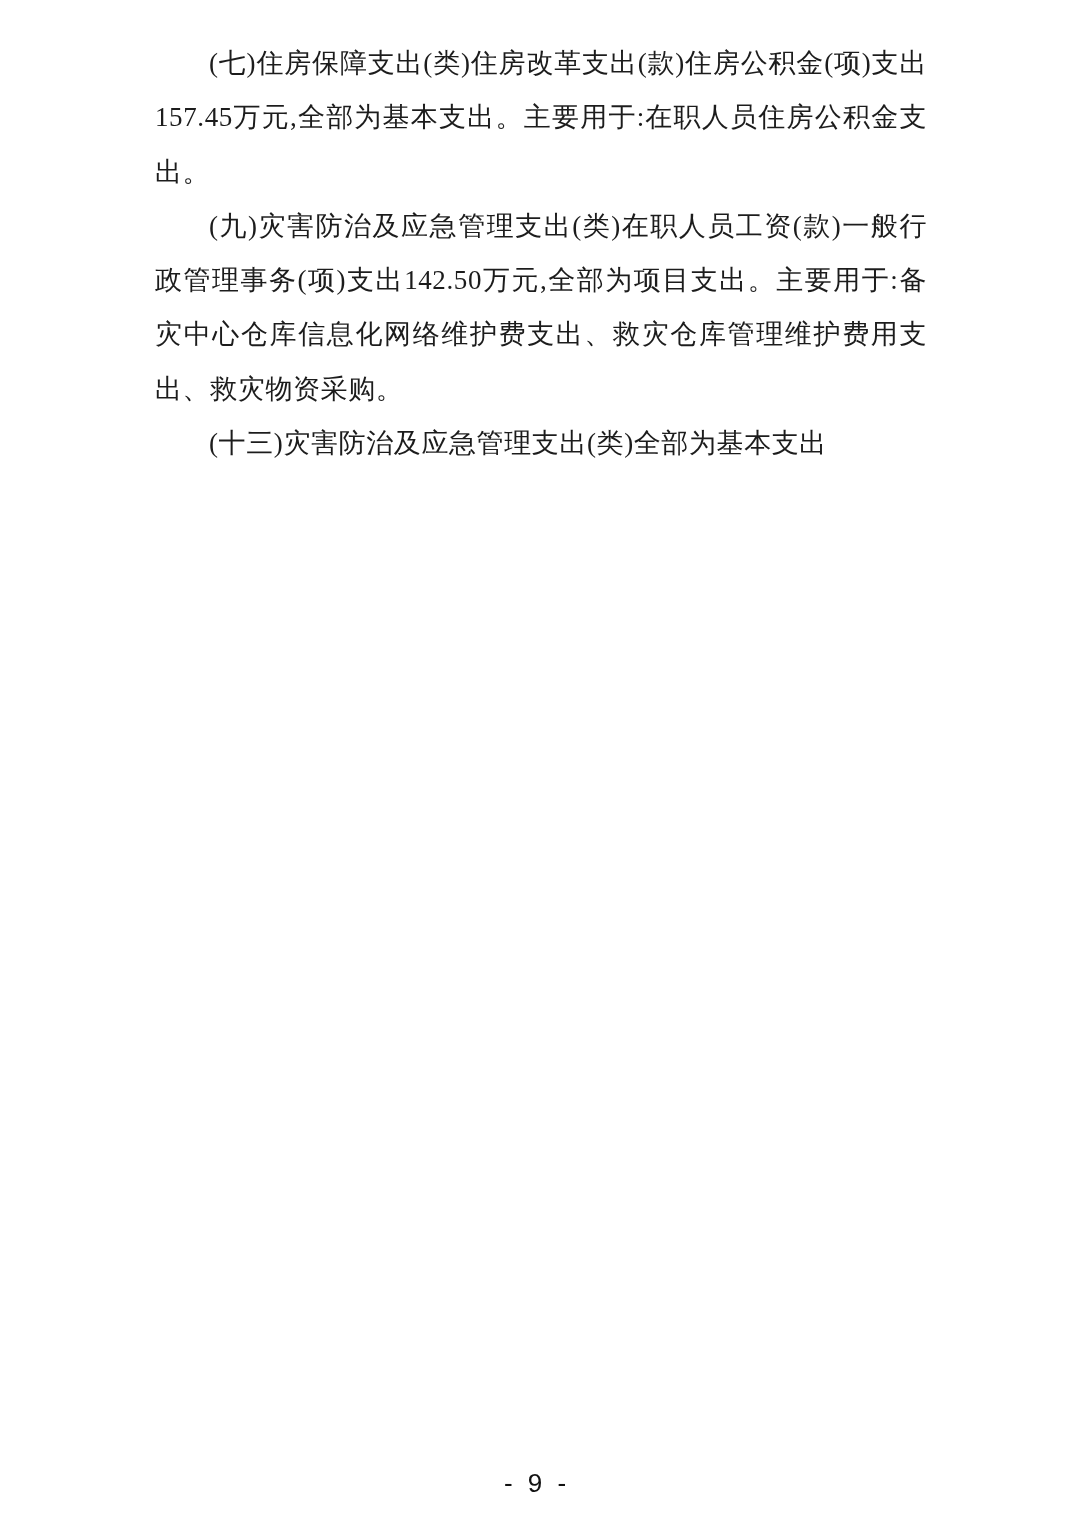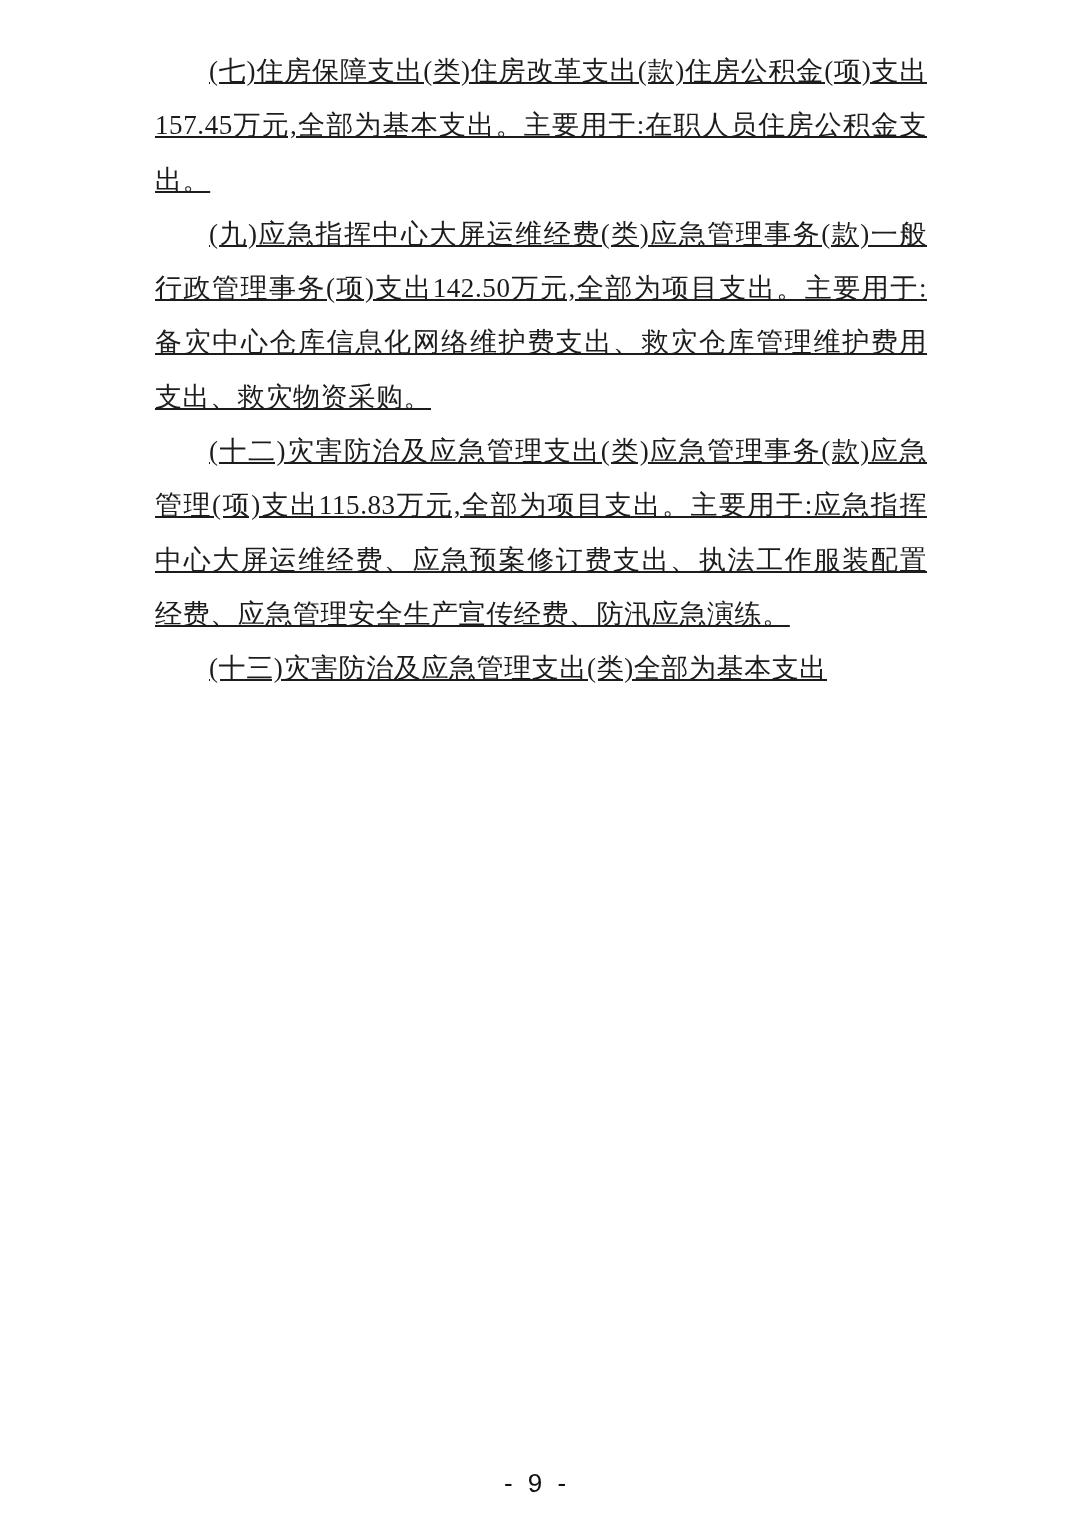--- a/index.html
+++ b/index.html
@@ -12,23 +12,22 @@
     width: 1074px;
     height: 1520px;
     background: #ffffff;
     font-family: "Liberation Serif", "DejaVu Serif", serif;
     color: #1c1c1c;
     overflow: hidden;
   }
   .content {
     position: absolute;
     left: 155px;
-    top: 44px;
+    top: 36px;
     width: 772px;
-    text-decoration: underline;
   }
   .content p {
     margin: 0;
     font-size: 27px;
     line-height: 54.3px;
     letter-spacing: 0.6px;
     text-indent: 2em;
     text-align: justify;
     text-justify: inter-ideograph;
     word-break: break-all;
@@ -46,20 +45,19 @@
     letter-spacing: 4px;
     color: #111111;
   }
 </style>
 </head>
 <body>
 
 <div class="page">
   <div class="content">
     <p>(七)住房保障支出(类)住房改革支出(款)住房公积金(项)支出157.45万元,全部为基本支出。主要用于:在职人员住房公积金支出。</p>
-    <p>(九)应急指挥中心大屏运维经费(类)应急管理事务(款)一般行政管理事务(项)支出142.50万元,全部为项目支出。主要用于:备灾中心仓库信息化网络维护费支出、救灾仓库管理维护费用支出、救灾物资采购。</p>
-    <p>(十二)灾害防治及应急管理支出(类)应急管理事务(款)应急管理(项)支出115.83万元,全部为项目支出。主要用于:应急指挥中心大屏运维经费、应急预案修订费支出、执法工作服装配置经费、应急管理安全生产宣传经费、防汛应急演练。</p>
+    <p>(九)灾害防治及应急管理支出(类)在职人员工资(款)一般行政管理事务(项)支出142.50万元,全部为项目支出。主要用于:备灾中心仓库信息化网络维护费支出、救灾仓库管理维护费用支出、救灾物资采购。</p>
     <p>(十三)灾害防治及应急管理支出(类)全部为基本支出</p>
   </div>
   <div class="footer">
     <span class="page-number">- 9 -</span>
   </div>
 </div>
 
 </body></html>

